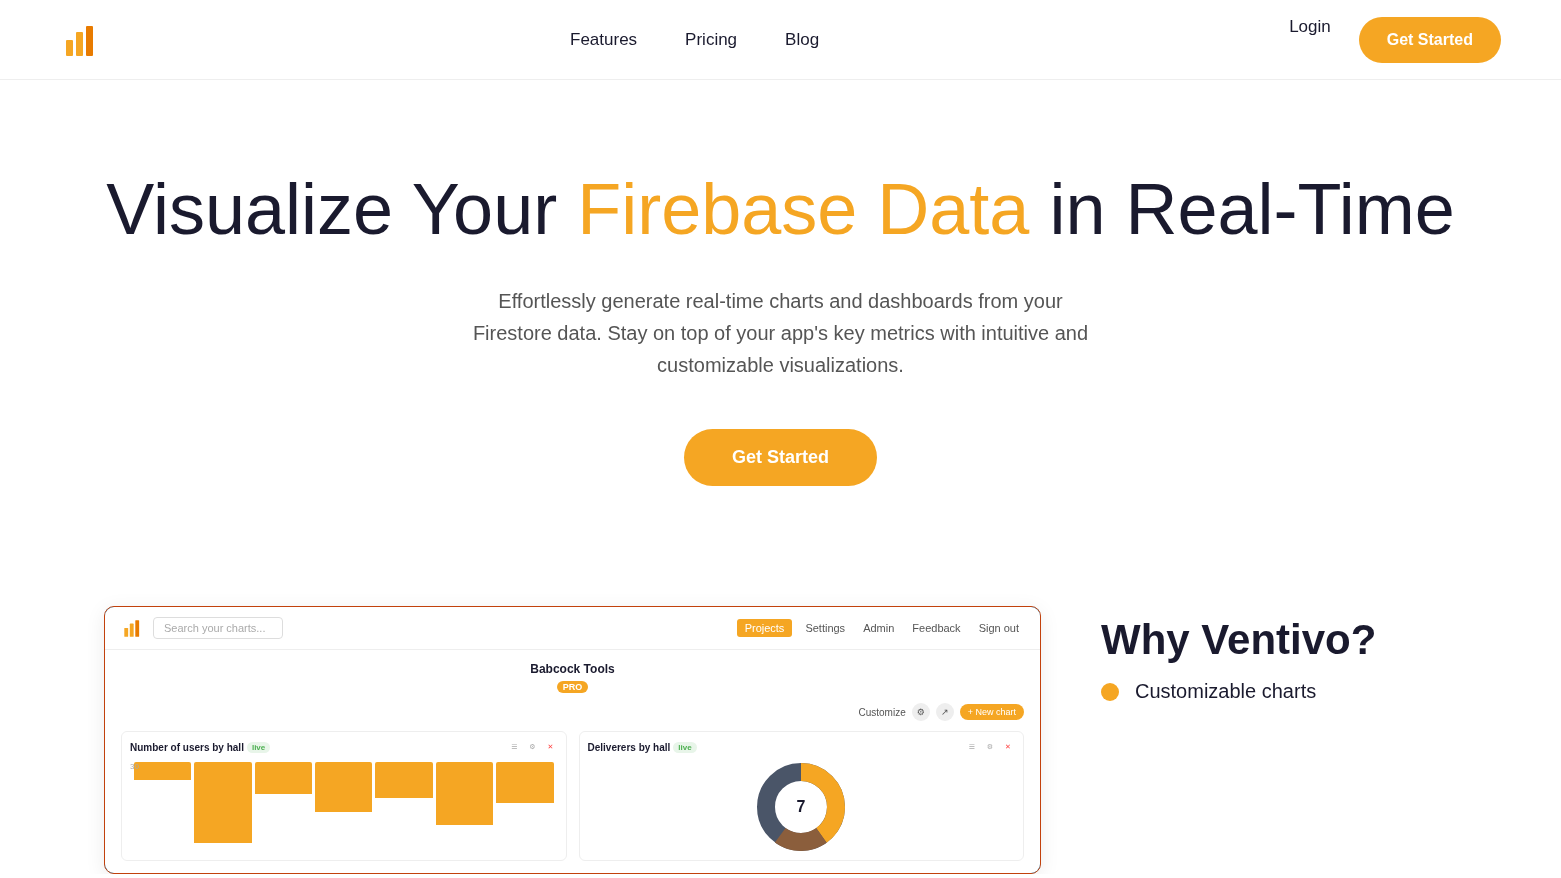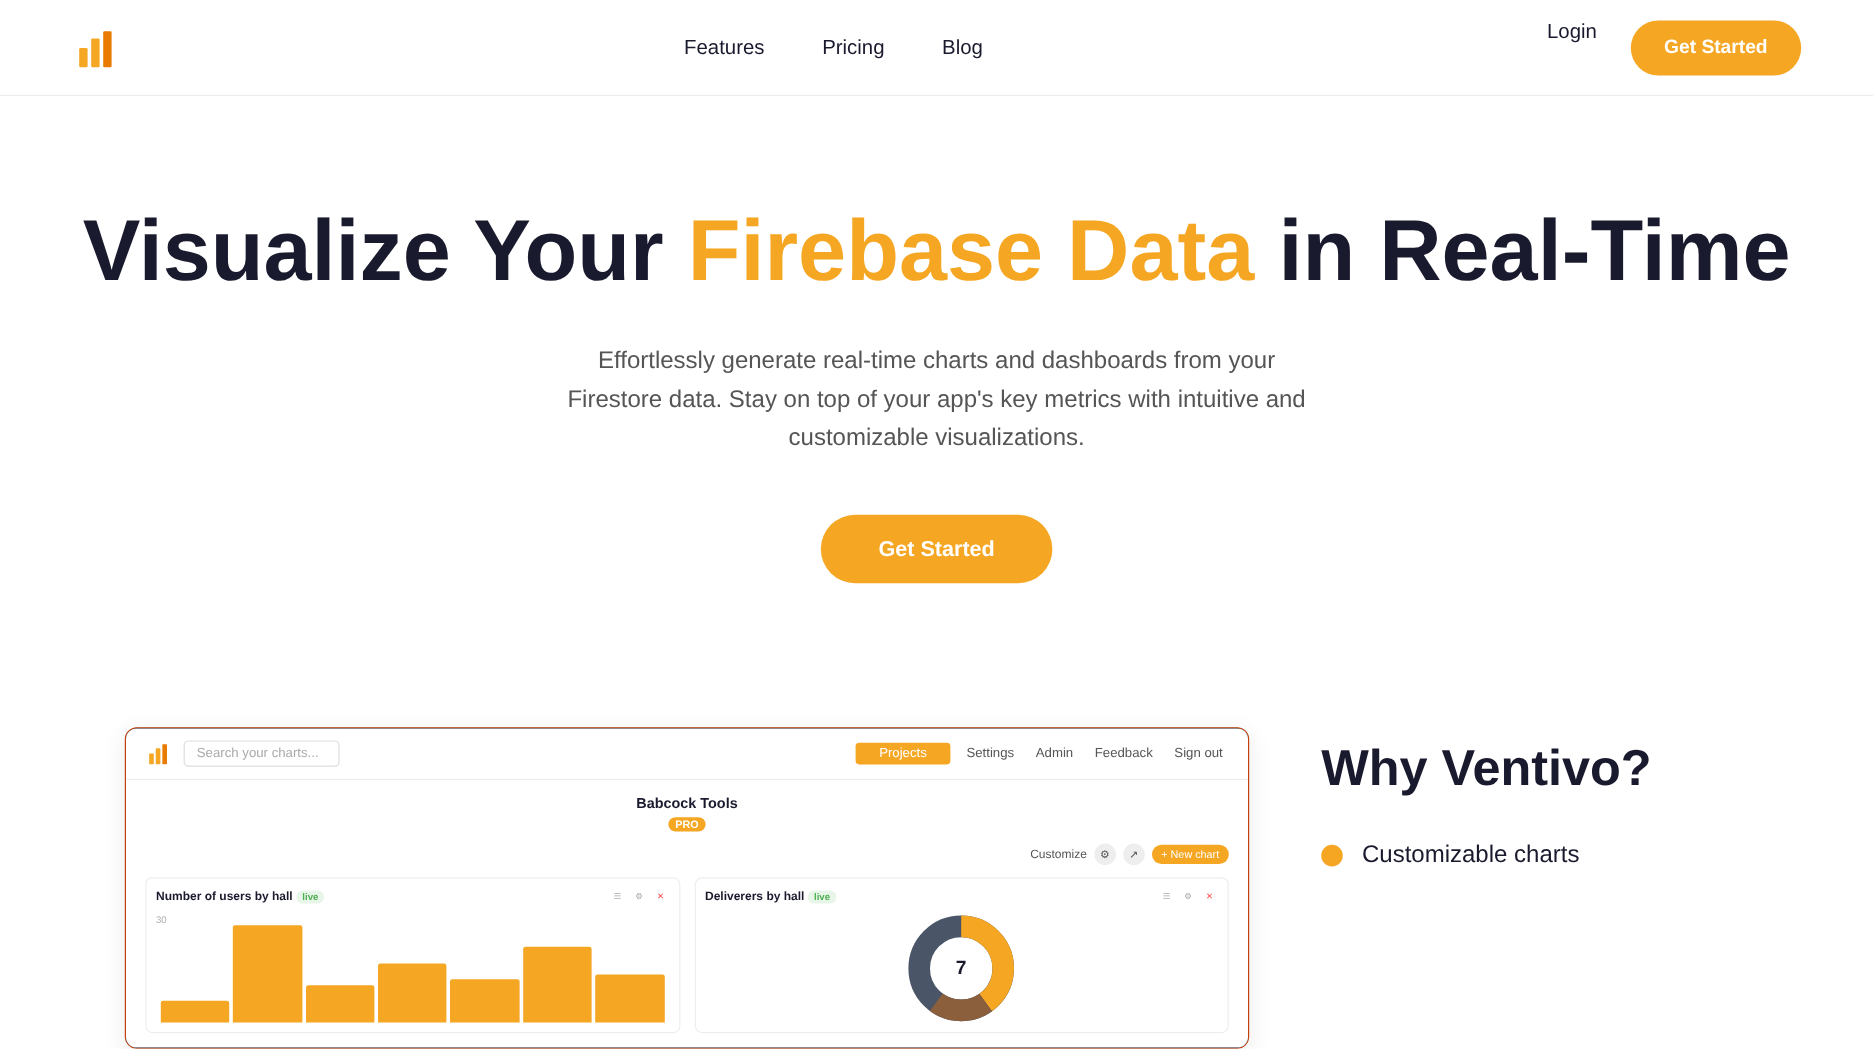--- a/index.html
+++ b/index.html
@@ -56,21 +56,21 @@
       cursor: pointer;
     }
 
     
     .hero {
       text-align: center;
       padding: 90px 40px 60px;
     }
     .hero h1 {
       font-size: 72px;
-      font-weight: 700;
+      font-weight: 400;
       line-height: 1.1;
       color: #1a1a2e;
       margin-bottom: 36px;
     }
     .hero h1 .highlight {
       color: #f5a623;
     }
     .hero p {
       font-size: 20px;
       color: #555;
@@ -131,21 +131,21 @@
     }
     .dash-nav-right {
       display: flex;
       align-items: center;
       gap: 8px;
       font-size: 11px;
     }
     .dash-tab-active {
       background: #f5a623;
       color: #fff;
-      padding: 3px 20px;
+      padding: 3px 8px;
       border-radius: 3px;
       font-size: 11px;
     }
     .dash-tab {
       color: #555;
       font-size: 11px;
       padding: 3px 5px;
     }
     .dash-body {
       padding: 12px 16px;
@@ -244,21 +244,21 @@
       height: 14px;
       border-radius: 50%;
       display: flex;
       align-items: center;
       justify-content: center;
       font-size: 7px;
     }
     
     .bar-chart {
       display: flex;
-      align-items: flex-end;
+      align-items: flex-start;
       gap: 3px;
       height: 90px;
       padding: 0 4px;
       position: relative;
     }
     .bar-y-label {
       font-size: 8px;
       color: #aaa;
       position: absolute;
       top: 0;
@@ -280,21 +280,21 @@
 
     
     .why-section {
       flex: 0 0 380px;
       padding-top: 10px;
     }
     .why-section h2 {
       font-size: 42px;
       font-weight: 900;
       color: #1a1a2e;
-      margin-bottom: 37px;
+      margin-bottom: 16px;
     }
     .why-list {
       list-style: none;
       display: flex;
       flex-direction: column;
       gap: 24px;
     }
     .why-item {
       display: flex;
       align-items: center;

